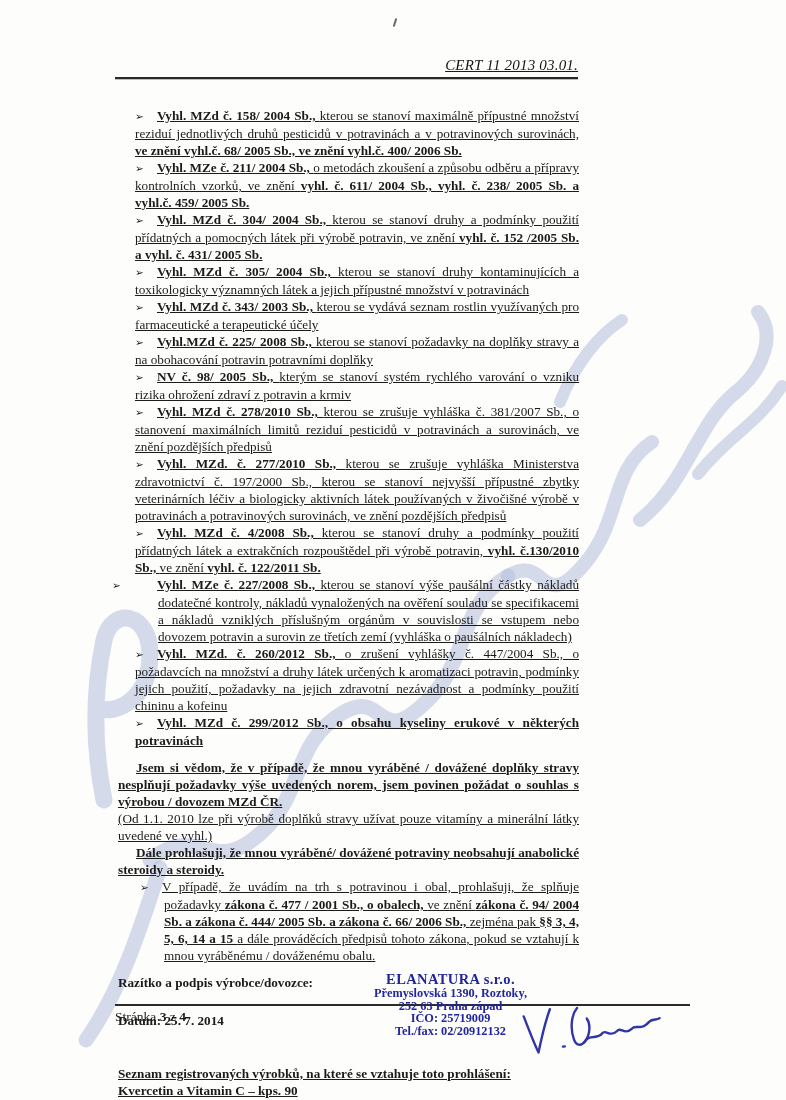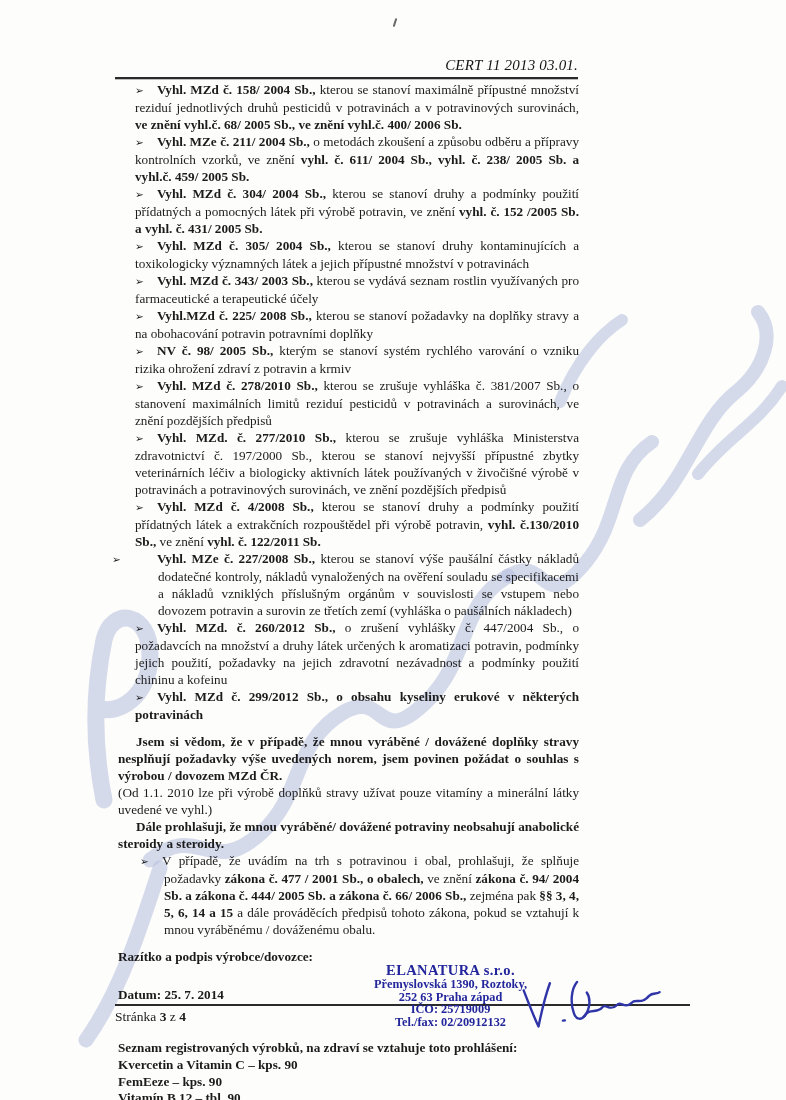--- a/index.html
+++ b/index.html
@@ -4,43 +4,43 @@
 <style>
   html,body{margin:0;padding:0;}
   body{
     width:786px;height:1100px;position:relative;overflow:hidden;
     background:#fdfdfc;
     font-family:"Liberation Serif","DejaVu Serif",serif;
     font-size:13.2px;line-height:17px;color:#1b1b1b;
     -webkit-font-smoothing:antialiased;
   }
   .b{font-weight:700;}
-  .page{position:relative;width:674px;height:1100px;z-index:1;}
+  .page{position:relative;width:674px;height:1100px;z-index:1;text-decoration:underline;}
   .wm{position:absolute;left:0;top:0;z-index:0;pointer-events:none;}
   .content{position:relative;z-index:1;}
 
   .hdr{padding-top:57px;margin:0 96px 0 115px;text-align:right;}
   .doc-code{font-style:italic;font-size:15px;letter-spacing:.2px;color:#151515;}
   .rule{height:2px;background:#2a2a2a;margin:3px 96px 0 115px;box-shadow:0 1px 0 rgba(0,0,0,.25);}
 
-  .reg-list{margin:2px 95px 0 135px;}
+  .reg-list{margin:28px 95px 0 135px;}
   .li{text-align:justify;}
   .li .mk{font-family:"DejaVu Sans",sans-serif;font-size:10.5px;display:inline-block;width:22px;color:#161616;}
   .li.hang{padding-left:23px;text-indent:-23px;}
 
   .decl{margin:10px 95px 8px 118px;}
   .decl p{margin:0;text-align:justify;}
   .decl p.ind{text-indent:18px;}
   .pack{margin:0 0 0 22px;padding-left:24px;text-indent:-24px;text-align:justify;}
   .pack .mk{font-family:"DejaVu Sans",sans-serif;font-size:10.5px;display:inline-block;width:22px;text-indent:0;color:#161616;}
 
   .stamp-row{position:relative;height:92px;margin-top:8px;}
   .rz-label{position:absolute;left:118px;top:2px;font-weight:700;}
   .datum{position:absolute;left:118px;top:40px;font-weight:700;}
-  .stamp{position:absolute;left:348px;top:17px;width:205px;text-align:center;
+  .stamp{position:absolute;left:348px;top:0;width:205px;text-align:center;
          color:#23269b;font-weight:700;line-height:12.5px;}
   .stamp .s-name{font-size:14.5px;line-height:15px;letter-spacing:.4px;}
   .stamp .s-line{font-size:12.3px;line-height:12.5px;text-align:center;}
   .sig{position:absolute;left:516px;top:26px;transform:rotate(-9deg);}
 
   .products{margin:2px 95px 0 118px;font-weight:700;}
   .products div{line-height:16.8px;}
 
   .footer-rule{position:absolute;left:115px;top:1004px;width:575px;height:2px;background:#2b2b2b;}
   .footer-label{position:absolute;left:115px;top:1008px;width:575px;text-align:left;font-size:13.5px;}
@@ -118,21 +118,21 @@
         <g fill="none" stroke="#3036a8" stroke-width="2.4" stroke-linecap="round" stroke-linejoin="round">
           <path d="M10 8 C 13 22, 16 36, 19 46 C 25 30, 32 14, 37 5"></path>
           <path d="M44 44 l2 0"></path>
           <path d="M64 8 C 57 14, 54 28, 56 38 C 57 45, 62 47, 67 42 C 73 36, 75 26, 72 20"></path>
           <path d="M66 43 C 72 35, 79 43, 85 37 C 89 33, 92 43, 100 37 C 104 33, 107 43, 115 37 C 119 33, 124 41, 133 33 C 137 30, 141 33, 144 31"></path>
         </g>
       </svg>
     </div>
 
     <div class="products">
-      <div>Seznam registrovaných výrobků, na zdraví se vztahuje toto prohlášení:</div>
+      <div>Seznam registrovaných výrobků, na které se vztahuje toto prohlášení:</div>
       <div id="product-lines">
           <div>Kvercetin a Vitamin C –  kps. 90</div>
           <div>FemEeze – kps. 90</div>
           <div>Vitamín B 12 – tbl. 90</div>
           <div>Vápník, Hořčík a vitamín D3 – tbl. 90</div>
         </div>
     </div>
 
   </div>
 

